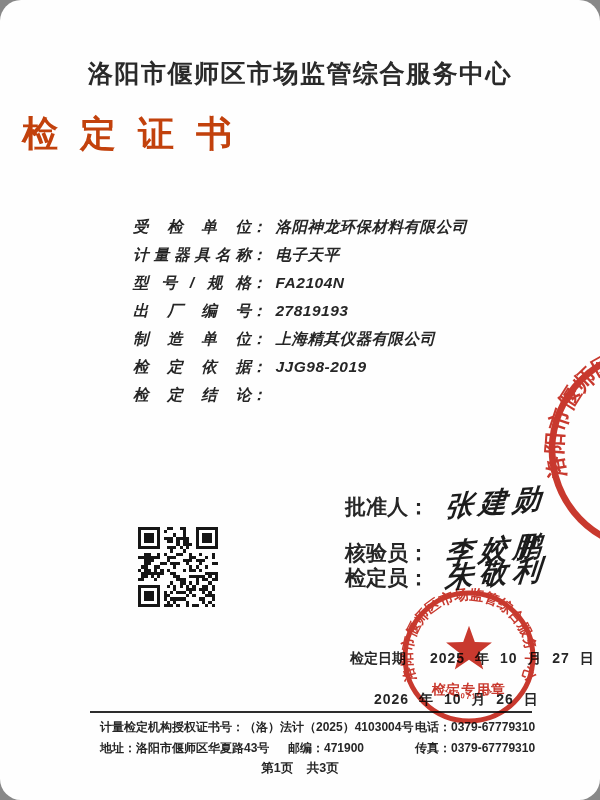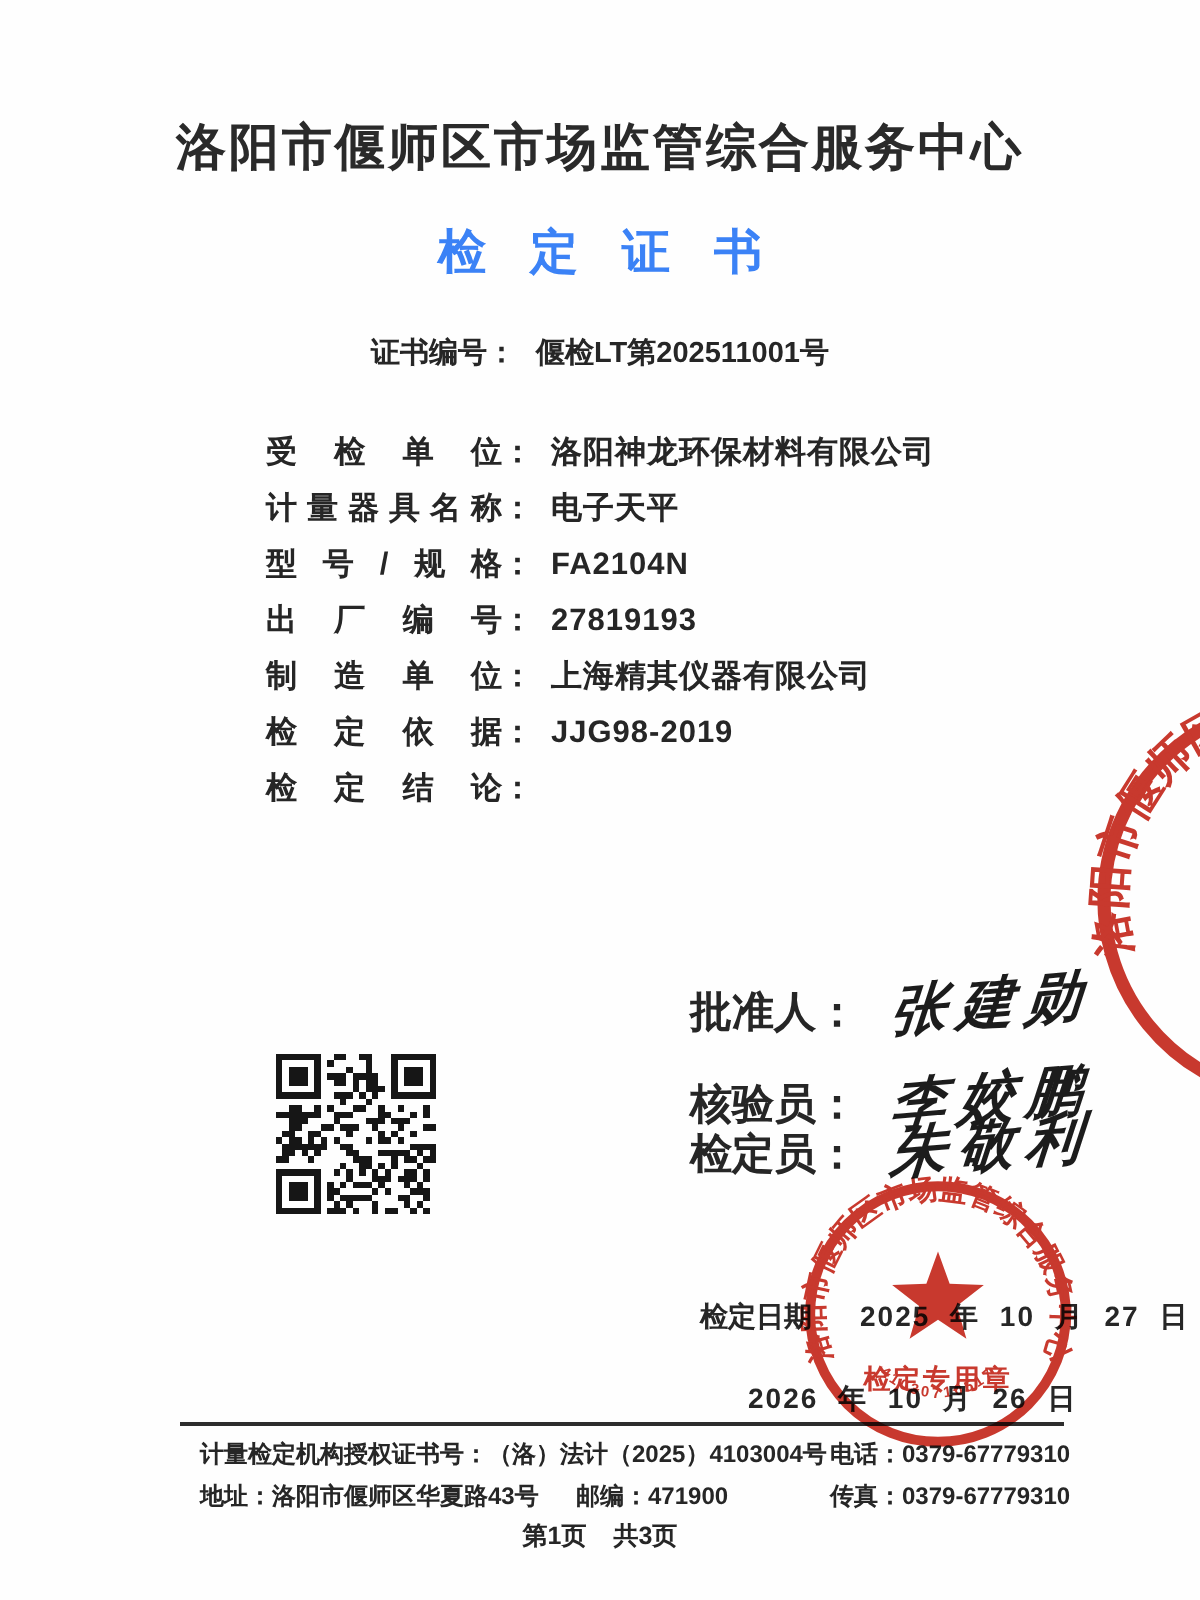--- a/index.html
+++ b/index.html
@@ -1,30 +1,30 @@
 <!DOCTYPE html>
 <html><head>
 <meta charset="utf-8">
 <style>
   html,body{margin:0;padding:0;background:#888;}
   .page{
     position:relative;width:600px;height:800px;margin:0 auto;
     background:#fefefe;overflow:hidden;
     font-family:"Liberation Sans","DejaVu Sans",sans-serif;
-    font-weight:700;color:#262626;
+    font-weight:700;color:#262626;border-radius:21px;
   }
   .org-title{position:absolute;top:57px;left:0;right:0;text-align:center;
     font-size:25px;letter-spacing:1.5px;color:#2a2a2a;}
-  .doc-title{position:absolute;top:110px;left:0;right:0;text-align:center;
-    font-size:24px;letter-spacing:22px;text-indent:22px;color:#3b82f6;}
+  .doc-title{position:absolute;top:110px;left:0;right:0;
+    font-size:36px;letter-spacing:22px;text-indent:22px;color:#c2410c;}
   .cert-line{position:absolute;top:167px;left:0;right:0;text-align:center;font-size:14.5px;}
   .cert-line .lbl{margin-right:10px;}
 
   .fields{position:absolute;top:219px;left:133px;}
-  .field-row{display:flex;align-items:baseline;font-size:15.5px;line-height:16px;margin-bottom:12px;}
+  .field-row{display:flex;align-items:baseline;font-size:15.5px;line-height:16px;margin-bottom:12px;font-style:italic;}
   .field-label{display:inline-block;width:118px;text-align:justify;text-align-last:justify;}
   .field-colon{margin-right:9px;}
   .field-value{letter-spacing:.5px;}
 
   .qr{position:absolute;left:135px;top:527px;width:86px;height:80px;}
   .qr svg{width:100%;height:100%;shape-rendering:crispEdges;}
 
   .sig-row{position:absolute;left:345px;display:flex;align-items:flex-start;}
   .sig-1{top:498px;} .sig-2{top:544px;align-items:center;} .sig-3{top:569px;}
   .sig-label{font-size:21px;line-height:18px;}
@@ -50,23 +50,20 @@
   .seal svg{width:100%;height:100%;overflow:visible;}
 </style>
 </head>
 <body>
 
 <div class="page">
 
   <div class="org-title">洛阳市偃师区市场监管综合服务中心</div>
   <div class="doc-title">检定证书</div>
 
-  <div class="cert-line">
-    <span class="lbl">证书编号：</span><span>偃检LT第202511001号</span>
-  </div>
 
   <div class="fields">
     <div class="field-row">
       <span class="field-label">受检单位</span>
         <span class="field-colon">：</span>
       <span class="field-value">洛阳神龙环保材料有限公司</span>
     </div>
     <div class="field-row">
       <span class="field-label">计量器具名称</span>
         <span class="field-colon">：</span>

